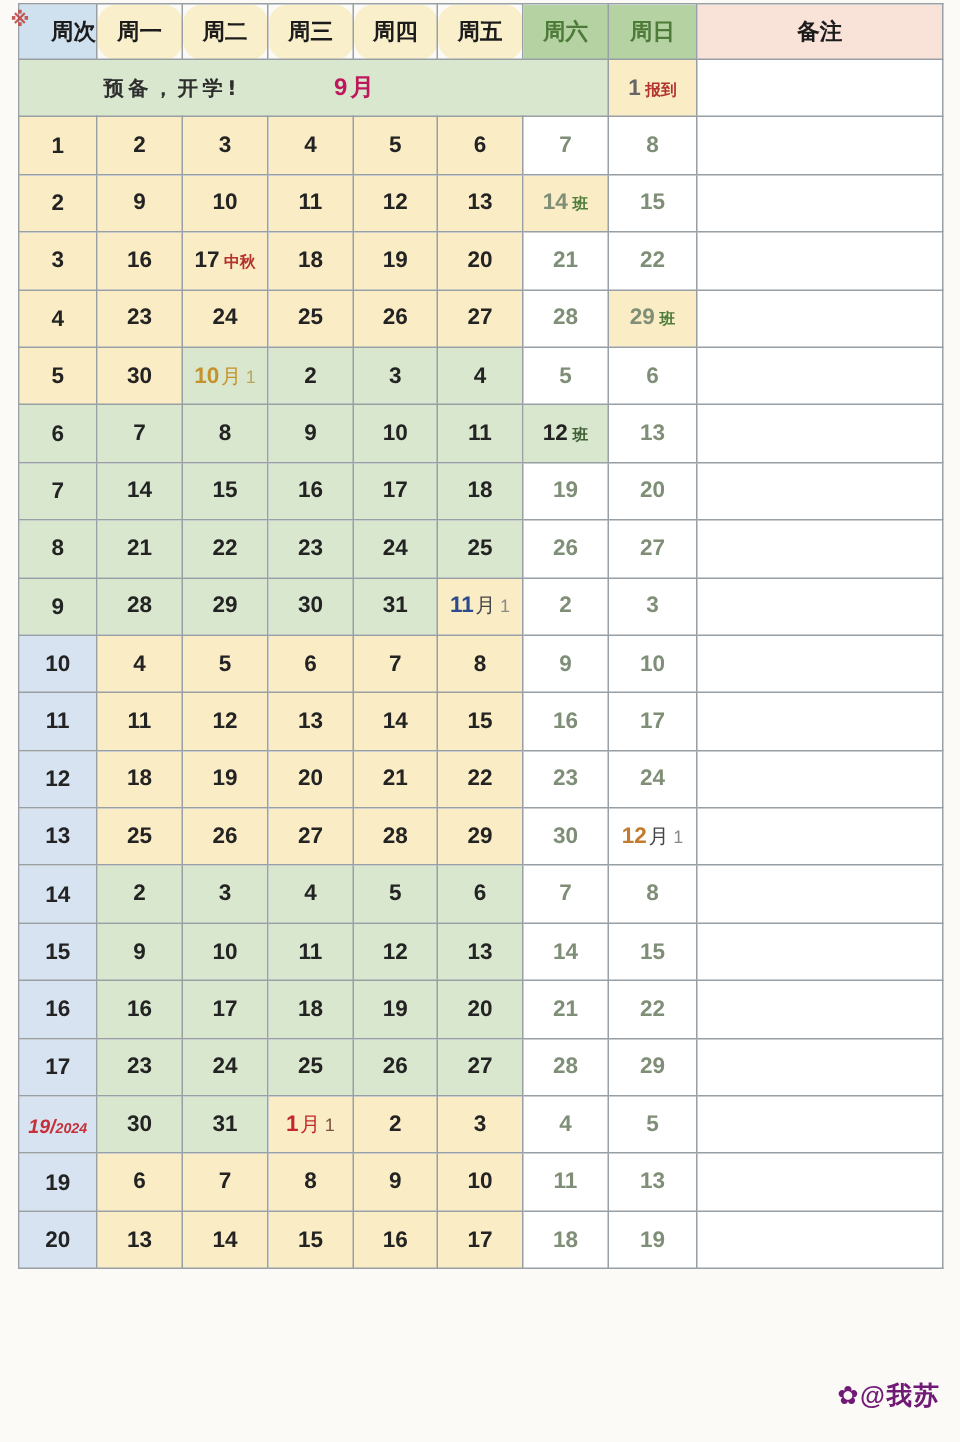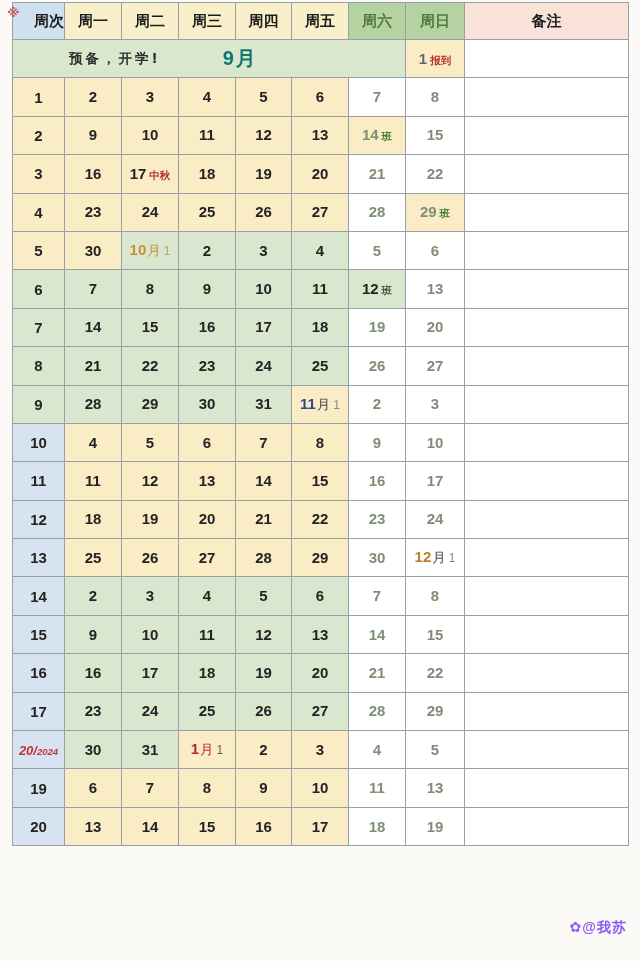--- a/index.html
+++ b/index.html
@@ -14,44 +14,44 @@
     display:inline-block; background:#9cc47e; color:#151515;
     font-size:25px; font-weight:700; letter-spacing:2px;
     padding:4px 15px 5px; line-height:1.2;
   }
   .daterange { text-align:right; padding:6px 14px 2px 0; font-size:12.5px; color:#222; font-weight:500; }
   table { border-collapse:collapse; table-layout:fixed; margin:2px 12px 0; width:616px; }
   td,th { border:1px solid #98a0a6; text-align:center; vertical-align:middle; overflow:hidden; white-space:nowrap; }
   table { border:1.5px solid #8b9298; }
   th { height:37px; font-size:15px; font-weight:700; color:#1c1c1c; }
   .h-b { background:#cfe0ee;text-align:right; }
-  .h-c { background:#f9efca; }
+  .h-c { background:#f9efca;border-radius:13px; }
   .h-g { background:#b5d2a2; color:#4e7a3a; }
   .h-p { background:#f9e3d9; }
   .band { background:#d9e7cf; height:30px; text-align:left; }
   .band-inner { display:flex; align-items:center; }
   .slogan { font-size:13.5px; font-weight:700; letter-spacing:3px; color:#2e2e2e; margin-left:56px;
             font-family:"DejaVu Sans","Liberation Sans",sans-serif; }
-  .bandmonth { font-size:20px; font-weight:700; color:#0f766e; letter-spacing:2px; margin-left:62px; }
+  .bandmonth { font-size:16px; font-weight:700; color:#be185d; letter-spacing:2px; margin-left:62px; }
   tbody td { height:38.4px; }
   .bg-y { background:#faecc5; }
   .bg-g { background:#d9e7cf; }
   .bg-b { background:#d8e3f1; }
   .bg-w { background:#ffffff; }
   .note { background:#ffffff; }
   .wk { font-size:14px; }
   .p-d  { font-size:15px; font-weight:700; color:#232323; }
   .p-we { font-size:15px; font-weight:600; color:#7f8e76; }
   .p-tag { font-size:10.5px; font-weight:700; margin-left:3px; }
   .p-big { font-size:15px; font-weight:700; }
   .p-yue { font-size:13.5px; font-weight:500; margin-left:1px; }
   .p-sm  { font-size:12px; font-weight:500; margin-left:3px; }
   .p-w18  { font-size:13px; font-weight:700; font-style:italic; }
   .p-w18s { font-size:9.5px; font-weight:700; font-style:italic; }
-  .wm-bottom { position:absolute; right:13px; top:919px; color:#8b5cf6; font-size:14px; font-weight:700; letter-spacing:1px; }
+  .wm-bottom { position:absolute; right:13px; top:919px; color:#701a75; font-size:17px; font-weight:700; letter-spacing:1px; }
 </style>
 </head>
 <body>
 
 <div class="page">
   <div class="wm-top">※</div>
 
 
 
   <table>
@@ -271,21 +271,21 @@
           <td class="bg-g"><span class="p-d">23</span></td>
           <td class="bg-g"><span class="p-d">24</span></td>
           <td class="bg-g"><span class="p-d">25</span></td>
           <td class="bg-g"><span class="p-d">26</span></td>
           <td class="bg-g"><span class="p-d">27</span></td>
           <td class="bg-w"><span class="p-we">28</span></td>
           <td class="bg-w"><span class="p-we">29</span></td>
           <td class="note"></td>
         </tr>
         <tr>
-          <td class="wk bg-b"><span class="p-w18" style="color: rgb(197, 48, 58);">20/</span><span class="p-w18s" style="color: rgb(197, 48, 58);">2024</span></td>
+          <td class="wk bg-b"><span class="p-w18" style="color: rgb(197, 48, 58);">19/</span><span class="p-w18s" style="color: rgb(197, 48, 58);">2024</span></td>
           <td class="bg-g"><span class="p-d">30</span></td>
           <td class="bg-g"><span class="p-d">31</span></td>
           <td class="bg-y"><span class="p-big" style="color: rgb(195, 39, 43);">1</span><span class="p-yue" style="color: rgb(195, 39, 43);">月</span><span class="p-sm" style="color: rgb(125, 81, 64);">1</span></td>
           <td class="bg-y"><span class="p-d">2</span></td>
           <td class="bg-y"><span class="p-d">3</span></td>
           <td class="bg-w"><span class="p-we">4</span></td>
           <td class="bg-w"><span class="p-we">5</span></td>
           <td class="note"></td>
         </tr>
         <tr>

